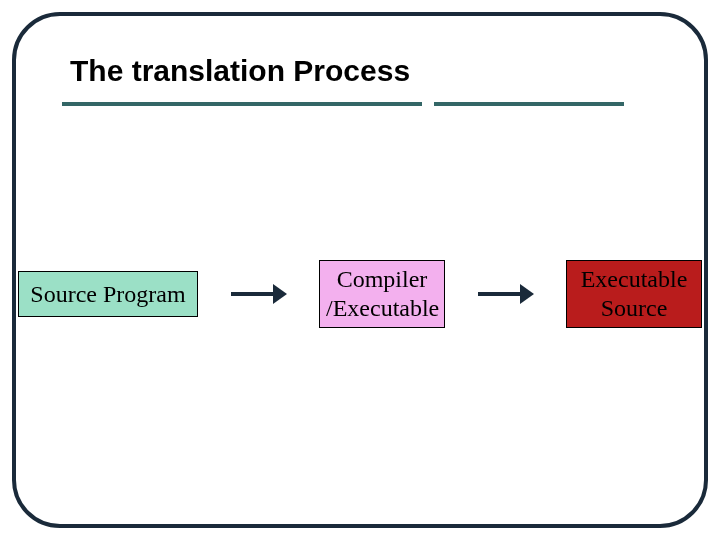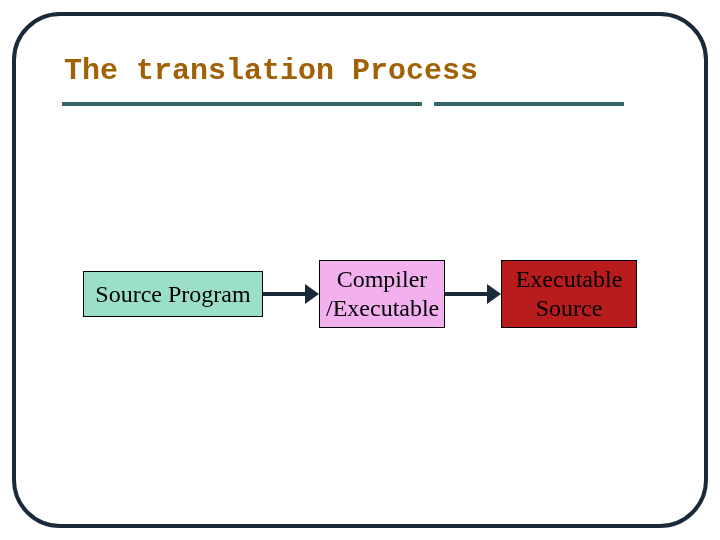--- a/index.html
+++ b/index.html
@@ -15,42 +15,42 @@
     top: 12px;
     left: 12px;
     right: 12px;
     bottom: 12px;
     border: 4px solid #1a2a3a;
     border-radius: 48px;
   }
   .title {
     position: absolute;
     top: 54px;
-    left: 64px;
-    font-family: Liberation Mono, monospace;
+    left: 70px;
+    font-family: Liberation Sans, sans-serif;
     font-weight: bold;
     font-size: 30px;
-    color: #a16207;
+    color: #000000;
   }
   .underline {
     position: absolute;
     top: 102px;
     height: 4px;
     background: #336666;
   }
   .underline1 { left: 62px; width: 360px; }
   .underline2 { left: 434px; width: 190px; }
   .flow {
     position: absolute;
     top: 260px;
     left: 18px;
     right: 18px;
     display: flex;
     align-items: center;
-    justify-content: center;
+    justify-content: space-between;
   }
   .box {
     border: 1.5px solid #000;
     text-align: center;
     font-size: 24px;
     color: #000;
     line-height: 1.2;
     padding: 10px 6px;
     display: flex;
     flex-direction: column;

